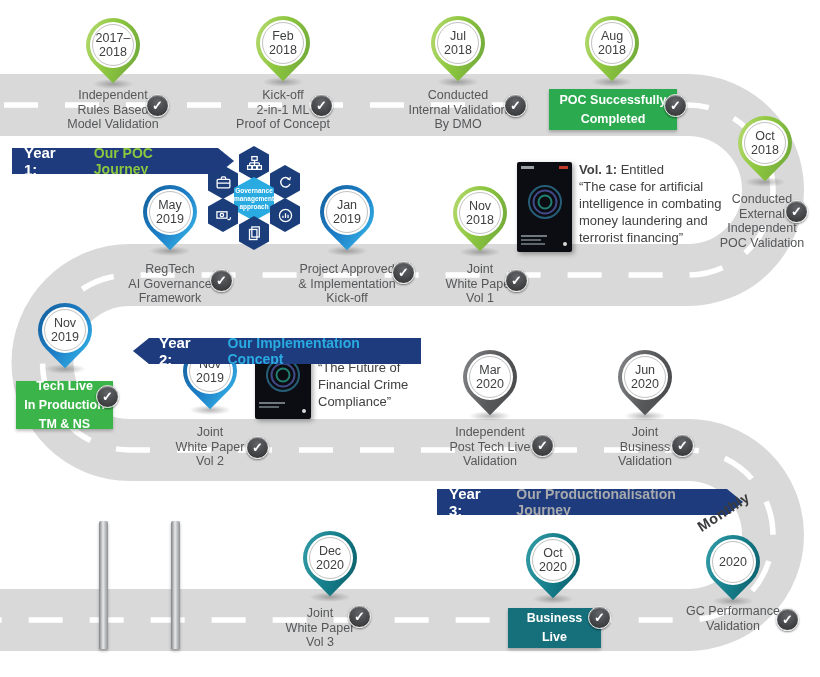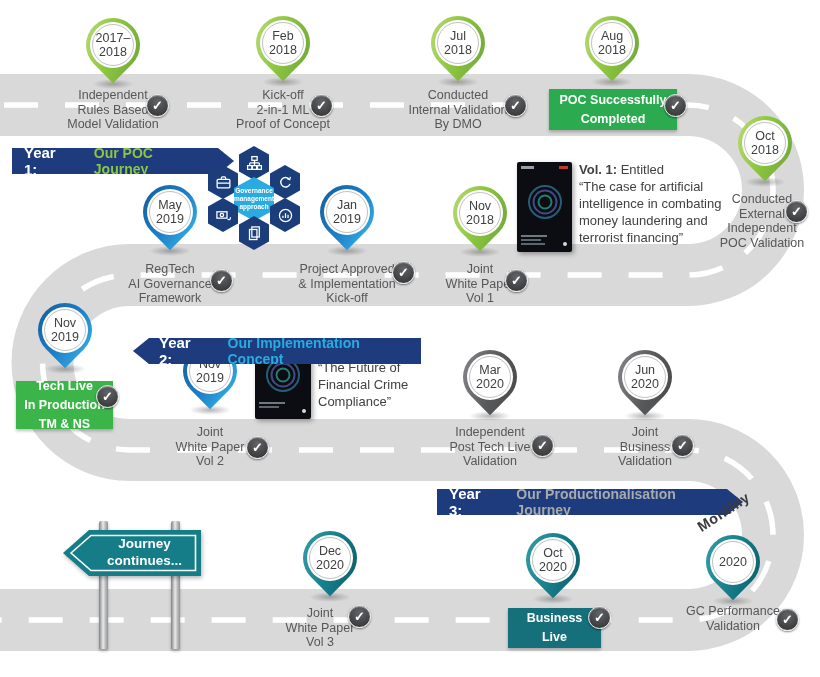--- a/index.html
+++ b/index.html
@@ -380,22 +380,14 @@
   <span class="check" style="left:96px;top:385px">✓</span>
   <span class="check" style="left:246px;top:436px">✓</span>
   <span class="check" style="left:531px;top:434px">✓</span>
   <span class="check" style="left:671px;top:434px">✓</span>
   <span class="check" style="left:348px;top:605px">✓</span>
   <span class="check" style="left:588px;top:606px">✓</span>
   <span class="check" style="left:776px;top:608px">✓</span>
 
   <div class="post" style="left:99px;top:521px;height:128px"></div>
   <div class="post" style="left:171px;top:521px;height:128px"></div>
-  <div class="sign">
-    <svg width="142" height="50" viewBox="0 0 142 50">
-      <polygon points="1,25 27,2 139,2 139,48 27,48" fill="#157d88"></polygon>
-      <polygon points="9,25 29,7.5 133.5,7.5 133.5,42.5 29,42.5" fill="none" stroke="#ffffff" stroke-width="1.6"></polygon>
-    </svg>
-    <div class="sign-text">Journey
-continues...</div>
-  </div>
 
 </div>
 
 </body></html>

